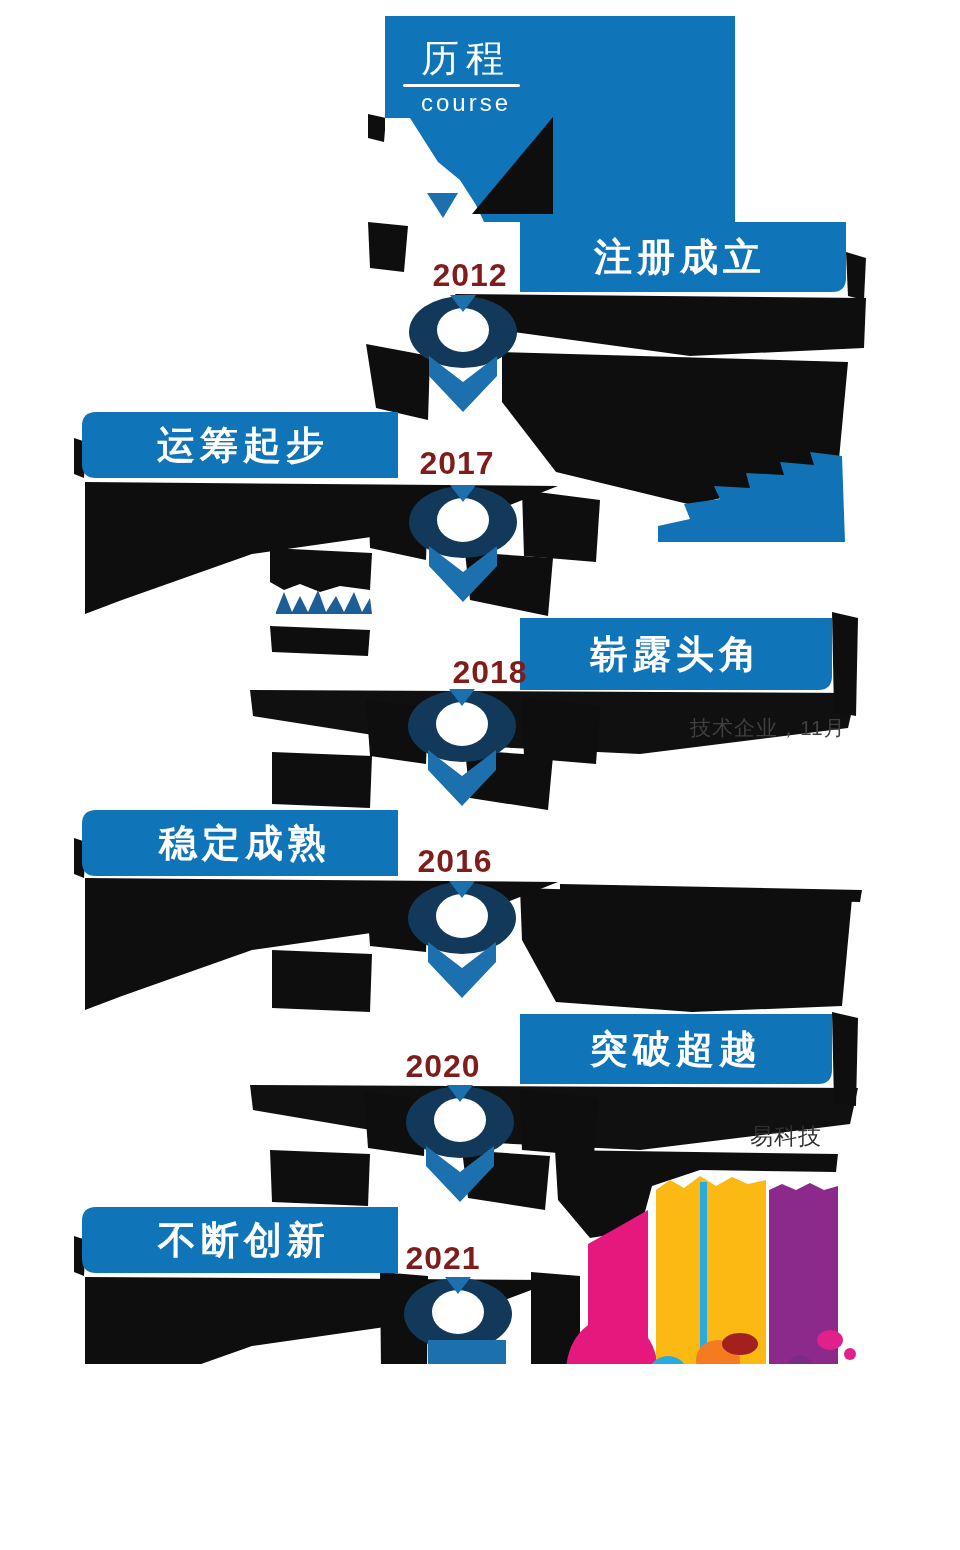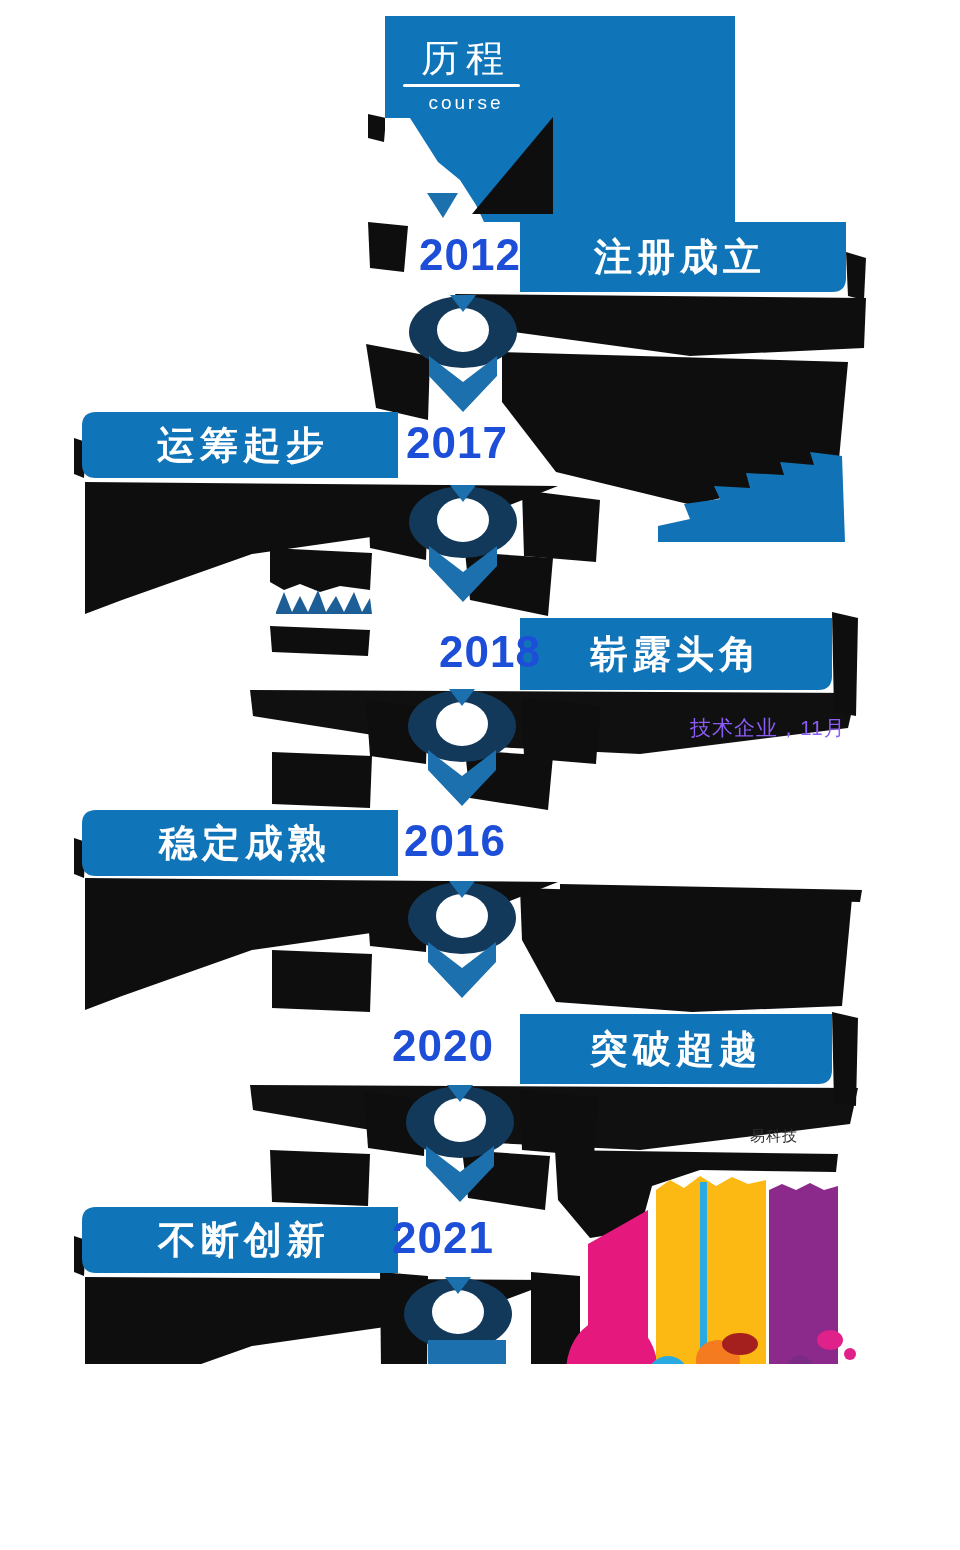--- a/index.html
+++ b/index.html
@@ -1,26 +1,26 @@
 <!DOCTYPE html>
 <html><head>
 <meta charset="utf-8">
 <style>
   html,body{margin:0;padding:0;background:#ffffff;}
   .canvas{position:relative;width:960px;height:1364px;background:#ffffff;overflow:hidden;
           font-family:"Liberation Sans","DejaVu Sans",sans-serif;}
   .canvas svg{position:absolute;left:0;top:0;}
   .txt{position:absolute;transform:translate(-50%,-50%);white-space:nowrap;}
   .title{color:#ffffff;font-size:38px;letter-spacing:7px;font-weight:400;}
-  .subtitle{color:#ffffff;font-size:19px;letter-spacing:3px;font-weight:400;}
+  .subtitle{color:#ffffff;font-size:24px;letter-spacing:3px;font-weight:400;}
   .underline{position:absolute;background:#ffffff;height:3px;width:117px;border-radius:2px;}
-  .year{color:#1d4ed8;font-size:44px;font-weight:700;letter-spacing:1px;}
+  .year{color:#7f1d1d;font-size:32px;font-weight:700;letter-spacing:1px;margin-top:20px;}
   .blabel{color:#ffffff;font-size:38px;font-weight:700;letter-spacing:5px;}
-  .frag{position:absolute;color:#8b5cf6;font-size:21px;letter-spacing:1px;transform:translate(0,-50%);}
-  .frag2{color:#303030;font-size:15px;}
+  .frag{position:absolute;color:#404040;font-size:21px;letter-spacing:1px;transform:translate(0,-50%);}
+  .frag2{color:#303030;font-size:23px;}
 </style>
 </head>
 <body>
 
 <div class="canvas">
 
 <svg width="960" height="1550" viewBox="0 0 960 1550">
 
   <g fill="#0e0e0e">
     <path d="M368,114 L386,118 L384,142 L368,138 Z"></path>

